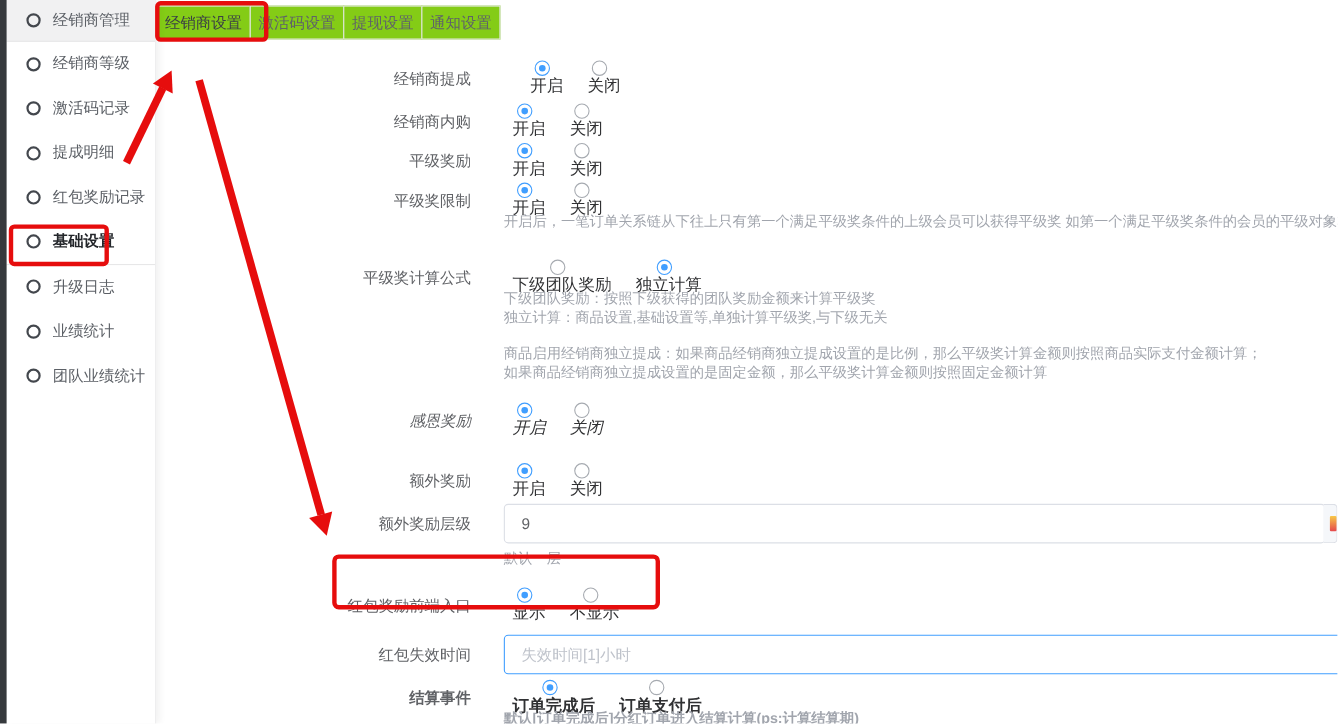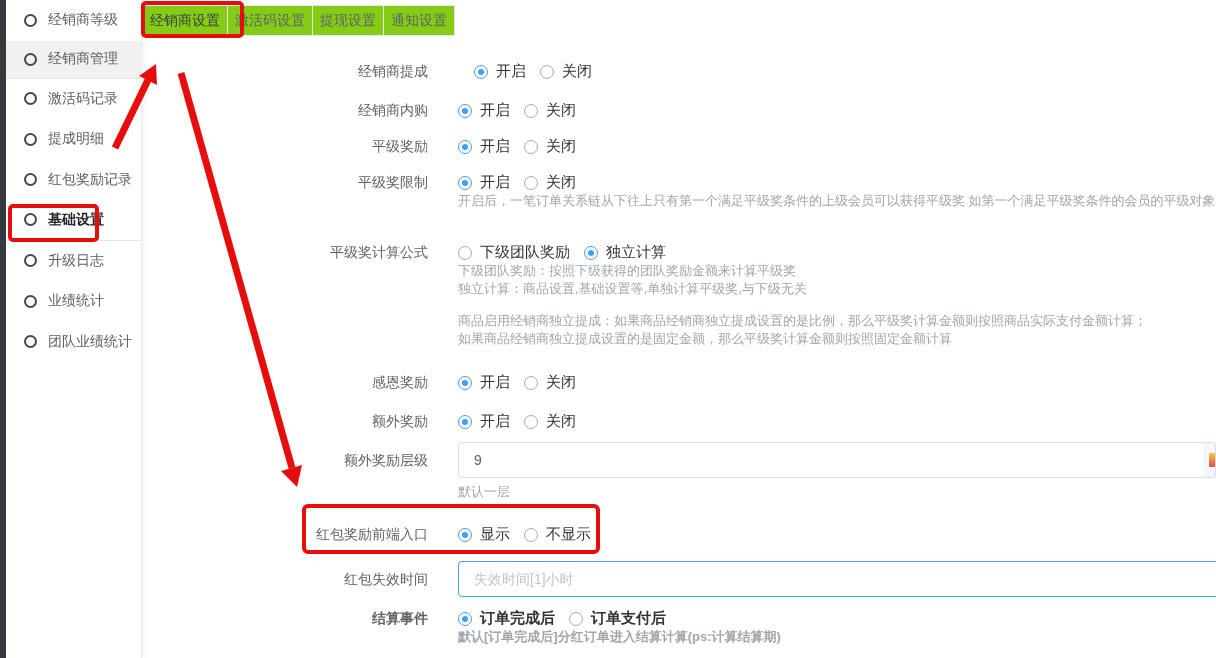--- a/index.html
+++ b/index.html
@@ -29,21 +29,21 @@
   .tab.active{color:#3c4045;}
 
   
   .form{padding-top:24px;}
   .form-row{display:flex;}
   .form-row .label{flex:0 0 316px;box-sizing:border-box;padding-right:30px;text-align:right;
                    font-size:14px;color:#606266;line-height:19px;white-space:nowrap;}
   .form-row.type-input .label{padding-top:9px;}
   .form-row .control{flex:1 1 auto;min-width:0;}
   .opt-line{display:flex;align-items:center;height:19px;}
-  .radio-item{display:inline-flex;align-items:center;margin-right:14px;cursor:pointer;}
+  .radio-item{display:inline-flex;align-items:center;margin-right:14px;cursor:pointer;flex-direction:column;}
   .radio{display:inline-block;width:14px;height:14px;border-radius:50%;border:1px solid #a6aab0;
          background:#fff;box-sizing:border-box;flex:0 0 auto;}
   .radio.checked{border-color:#409eff;}
   .radio .dot{display:none;}
   .radio.checked .dot{display:block;width:6px;height:6px;border-radius:50%;background:#409eff;margin:3px;}
   .opt-text{margin-left:8px;font-size:15px;color:#303133;white-space:nowrap;}
 
   .help-line{font-size:13px;color:#a1a5ad;line-height:18px;white-space:nowrap;}
   .help-spacer{height:14px;}
 
@@ -62,27 +62,27 @@
   .annotations{position:absolute;left:0;top:0;width:1216px;height:658px;z-index:20;pointer-events:none;}
 </style>
 </head>
 <body>
 
 <div class="page">
   <div class="rail"></div>
 
   <div class="sidebar">
     <div id="sidebar-menu">
+        <div class="side-item hover">
+          <span class="circle"></span>
+          <span class="side-label">经销商管理</span>
+        </div>
         <div class="side-item">
           <span class="circle"></span>
           <span class="side-label">经销商等级</span>
-        </div>
-        <div class="side-item hover">
-          <span class="circle"></span>
-          <span class="side-label">经销商管理</span>
         </div>
         <div class="side-item">
           <span class="circle"></span>
           <span class="side-label">激活码记录</span>
         </div>
         <div class="side-item">
           <span class="circle"></span>
           <span class="side-label">提成明细</span>
         </div>
         <div class="side-item">
@@ -200,21 +200,21 @@
                 <span class="opt-text">独立计算</span>
               </span>
             </div>
             <div class="help-line">下级团队奖励：按照下级获得的团队奖励金额来计算平级奖</div>
             <div class="help-line">独立计算：商品设置,基础设置等,单独计算平级奖,与下级无关</div>
             <div class="help-spacer"></div>
             <div class="help-line">商品启用经销商独立提成：如果商品经销商独立提成设置的是比例，那么平级奖计算金额则按照商品实际支付金额计算；</div>
             <div class="help-line">如果商品经销商独立提成设置的是固定金额，那么平级奖计算金额则按照固定金额计算</div>
           </div>
         </div>
-        <div class="form-row type-radio" style="margin-bottom: 20px;">
+        <div class="form-row type-radio" style="margin-bottom: 36px; font-style: italic;">
           <div class="label">感恩奖励</div>
           <div class="control">
             <div class="opt-line">
               <span class="radio-item">
                 <span class="radio checked">
                   <span class="dot"></span>
                 </span>
                 <span class="opt-text">开启</span>
               </span>
               <span class="radio-item">

